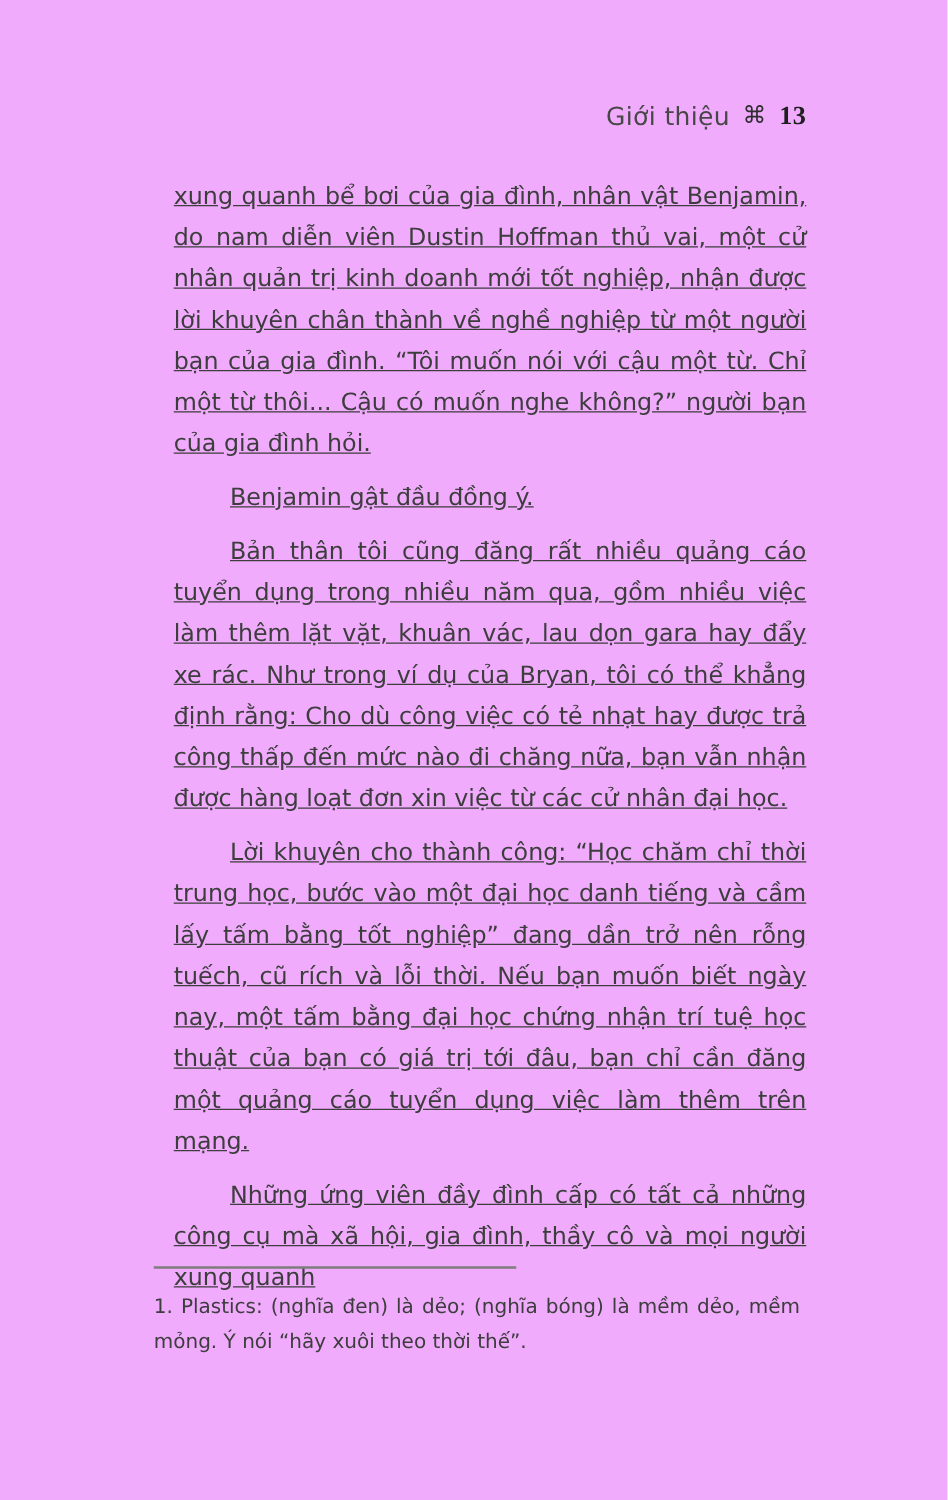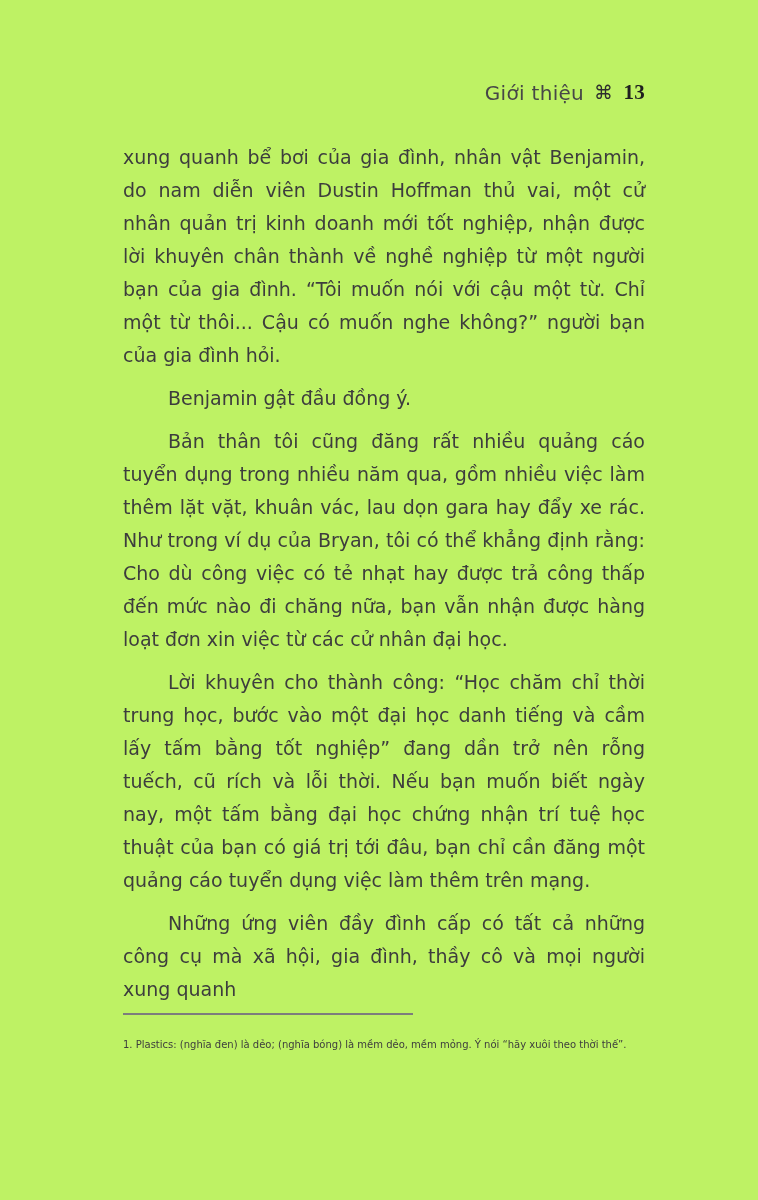--- a/index.html
+++ b/index.html
@@ -4,21 +4,21 @@
 <style>
   html, body {
     margin: 0;
     padding: 0;
     background: #ffffff;
   }
   .page {
     position: relative;
     width: 758px;
     height: 1200px;
-    background: #bef264;
+    background: #f0abfc;
     font-family: "DejaVu Sans", "Liberation Sans", sans-serif;
     color: #3d3d3d;
     overflow: hidden;
   }
   .page-header {
     position: absolute;
     top: 80px;
     left: 123px;
     width: 522px;
     display: flex;
@@ -44,22 +44,23 @@
   .body-text {
     position: absolute;
     top: 141px;
     left: 123px;
     width: 522px;
     font-size: 19px;
     line-height: 33px;
     text-align: justify;
   }
   .para {
-    margin: 0 0 10px 0;
+    margin: 0 0 10px 16px;
     text-align: justify;
+    text-decoration: underline;
   }
   .para.indent {
     text-indent: 45px;
   }
   .fn-ref {
     font-size: 12px;
     line-height: 0;
     vertical-align: super;
   }
   .footnote-area {
@@ -68,21 +69,21 @@
     top: 1013px;
     width: 522px;
   }
   .footnote-rule {
     width: 290px;
     height: 2px;
     background: #7d7d7d;
   }
   .footnote {
     margin: 16px 5px 0 0;
-    font-size: 10px;
+    font-size: 16px;
     line-height: 28px;
     color: #3d3d3d;
     text-align: justify;
   }
 </style>
 </head>
 <body>
 
 <div class="page">
 

